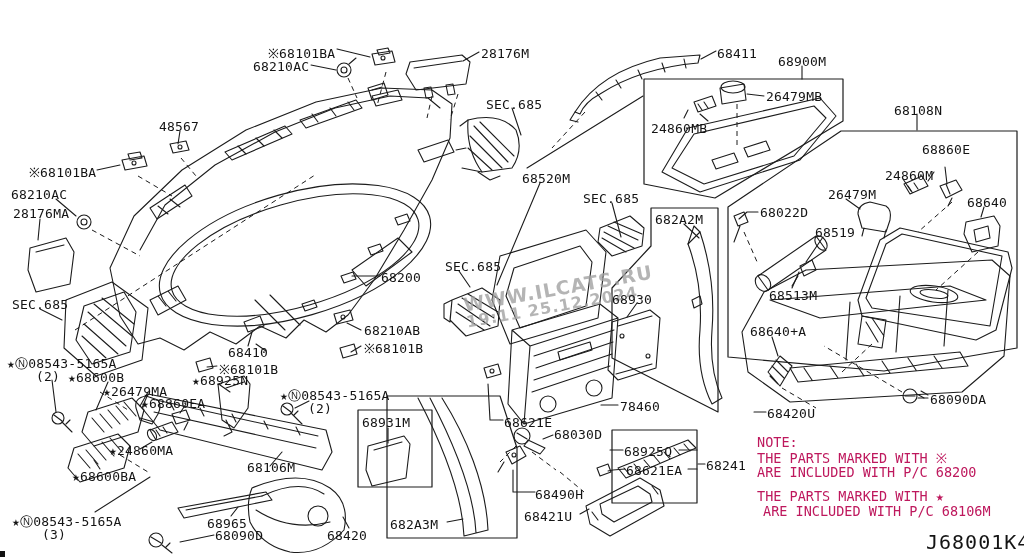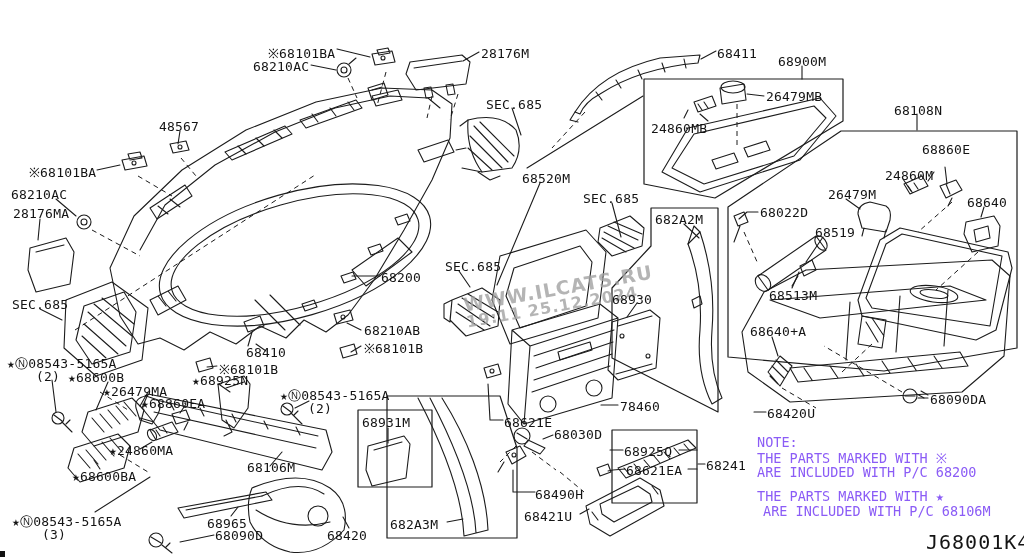--- a/index.html
+++ b/index.html
@@ -6,21 +6,21 @@
   #stage{position:relative;width:1024px;height:560px;background:#ffffff;overflow:hidden;
          font-family:"DejaVu Sans Mono",monospace;}
   #art{position:absolute;left:0;top:0;z-index:1;}
   #watermark{position:absolute;left:462px;top:296px;z-index:2;transform:rotate(-10deg);
              transform-origin:0 0;color:#a2a2a2;opacity:.8;line-height:1.0;
              font-family:"DejaVu Sans",sans-serif;white-space:nowrap;}
   #watermark .wm1{font-size:19px;font-weight:bold;letter-spacing:1px;}
   #watermark .wm2{font-size:16px;font-weight:bold;letter-spacing:1px;}
   #label-layer{position:absolute;left:0;top:0;width:100%;height:100%;z-index:3;}
   .plabel{position:absolute;font-size:13px;color:#141414;white-space:pre;letter-spacing:.2px;}
-  #note-block div{position:absolute;font-size:13.5px;color:#8b5cf6;white-space:pre;z-index:3;}
+  #note-block div{position:absolute;font-size:13.5px;color:#be185d;white-space:pre;z-index:3;}
   #note-title{left:757px;top:434px;}
   #note-l1{left:757px;top:449px;}
   #note-l2{left:757px;top:464px;}
   #note-l3{left:757px;top:488px;}
   #note-l4{left:757px;top:503px;margin-left:6px;}
   #drawing-code{position:absolute;left:926px;top:530px;font-size:20px;color:#141414;
                 letter-spacing:1px;z-index:3;}
   .stray-dot{position:absolute;left:0px;top:551px;width:5px;height:6px;background:#111;z-index:3;}
 </style>
 </head>
@@ -341,21 +341,21 @@
       <div class="plabel" style="left: 12px; top: 297px;">SEC.685</div>
       <div class="plabel" style="left: 381px; top: 270px;">68200</div>
       <div class="plabel" style="left: 445px; top: 259px;">SEC.685</div>
       <div class="plabel" style="left: 522px; top: 171px;">68520M</div>
       <div class="plabel" style="left: 583px; top: 191px;">SEC.685</div>
       <div class="plabel" style="left: 612px; top: 292px;">68930</div>
       <div class="plabel" style="left: 769px; top: 288px;">68513M</div>
       <div class="plabel" style="left: 750px; top: 324px;">68640+A</div>
       <div class="plabel" style="left: 364px; top: 323px;">68210AB</div>
       <div class="plabel" style="left: 364px; top: 339px;">※68101B</div>
-      <div class="plabel" style="left: 246px; top: 345px;">68410</div>
+      <div class="plabel" style="left: 228px; top: 345px;">68410</div>
       <div class="plabel" style="left: 219px; top: 360px;">※68101B</div>
       <div class="plabel" style="left: 192px; top: 373px;">★68925N</div>
       <div class="plabel" style="left: 7px; top: 355px;">★Ⓝ08543-5165A</div>
       <div class="plabel" style="left: 36px; top: 369px;">(2)</div>
       <div class="plabel" style="left: 68px; top: 370px;">★68600B</div>
       <div class="plabel" style="left: 103px; top: 384px;">★26479MA</div>
       <div class="plabel" style="left: 141px; top: 396px;">★68860EA</div>
       <div class="plabel" style="left: 280px; top: 387px;">★Ⓝ08543-5165A</div>
       <div class="plabel" style="left: 308px; top: 401px;">(2)</div>
       <div class="plabel" style="left: 109px; top: 443px;">★24860MA</div>

